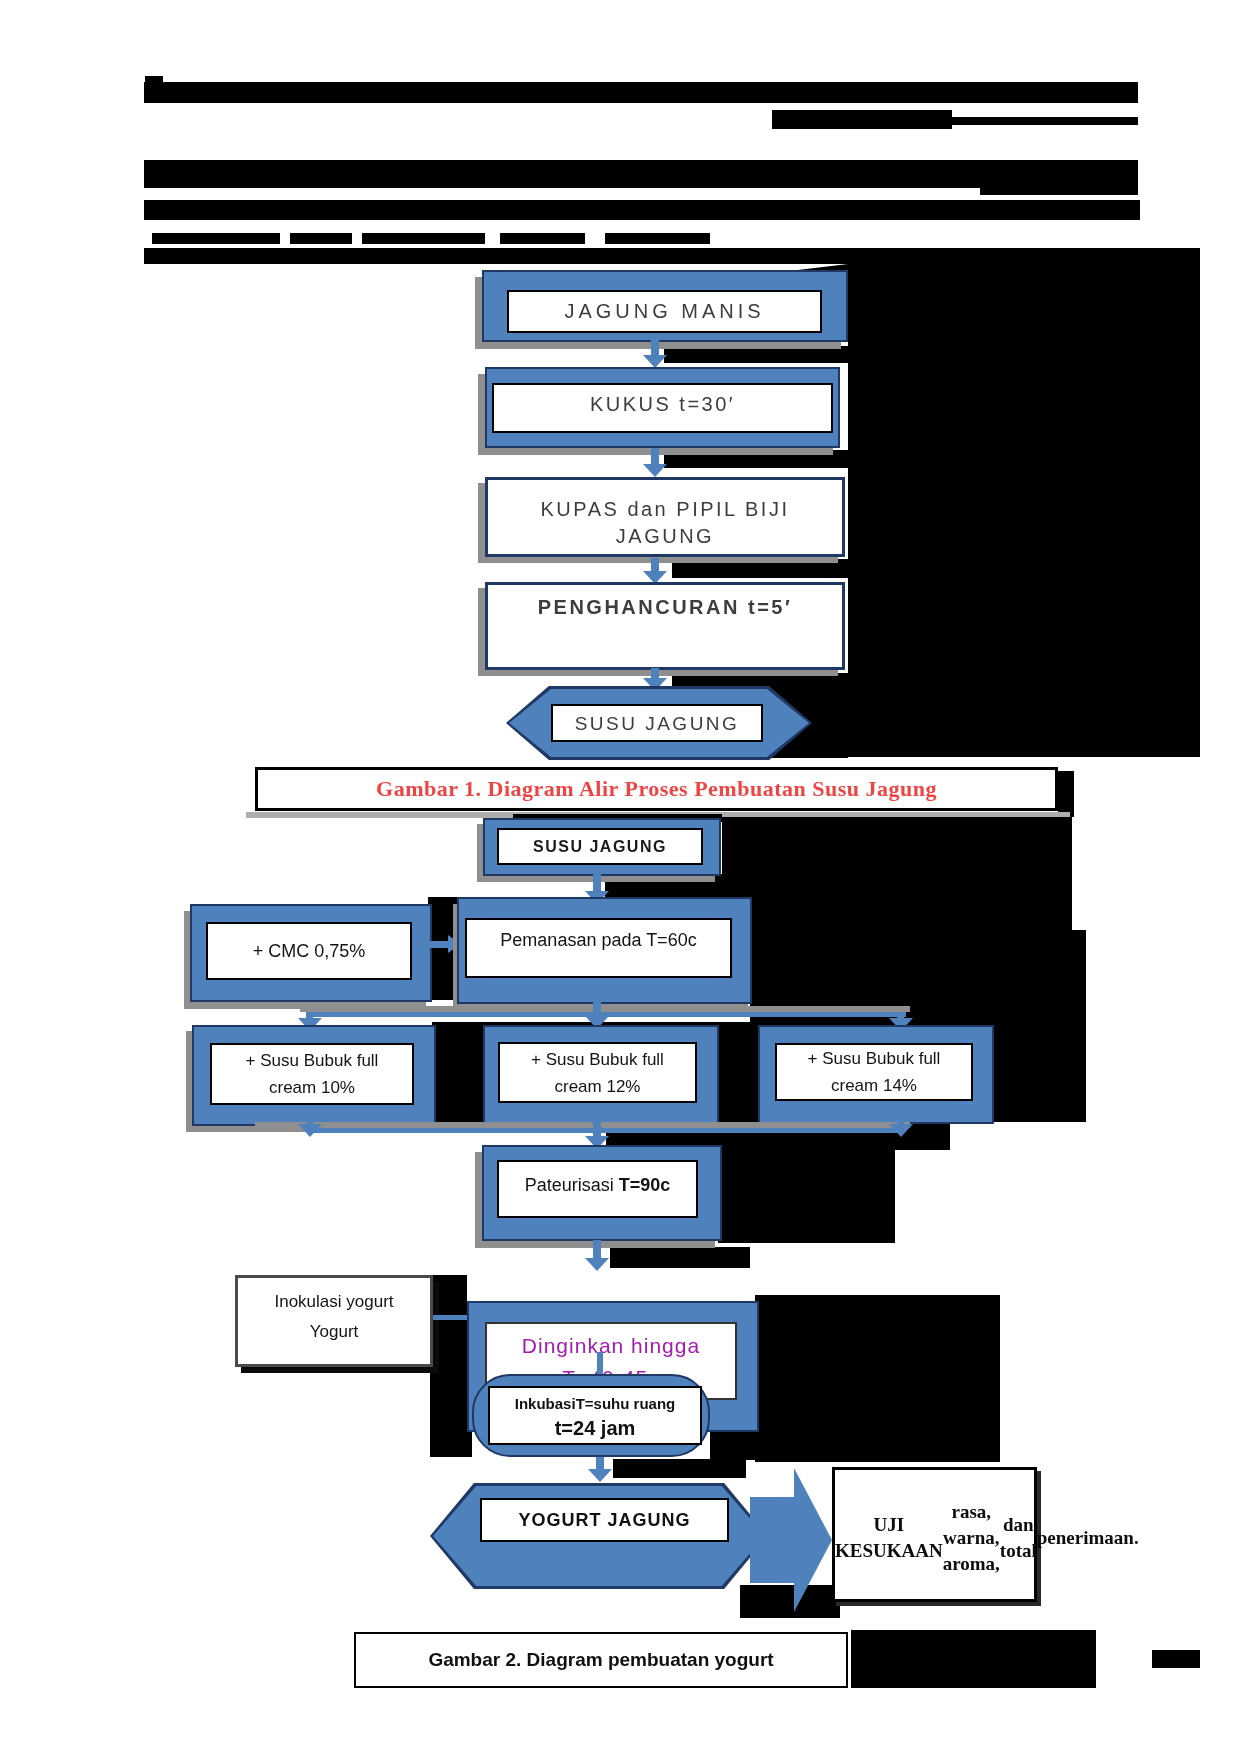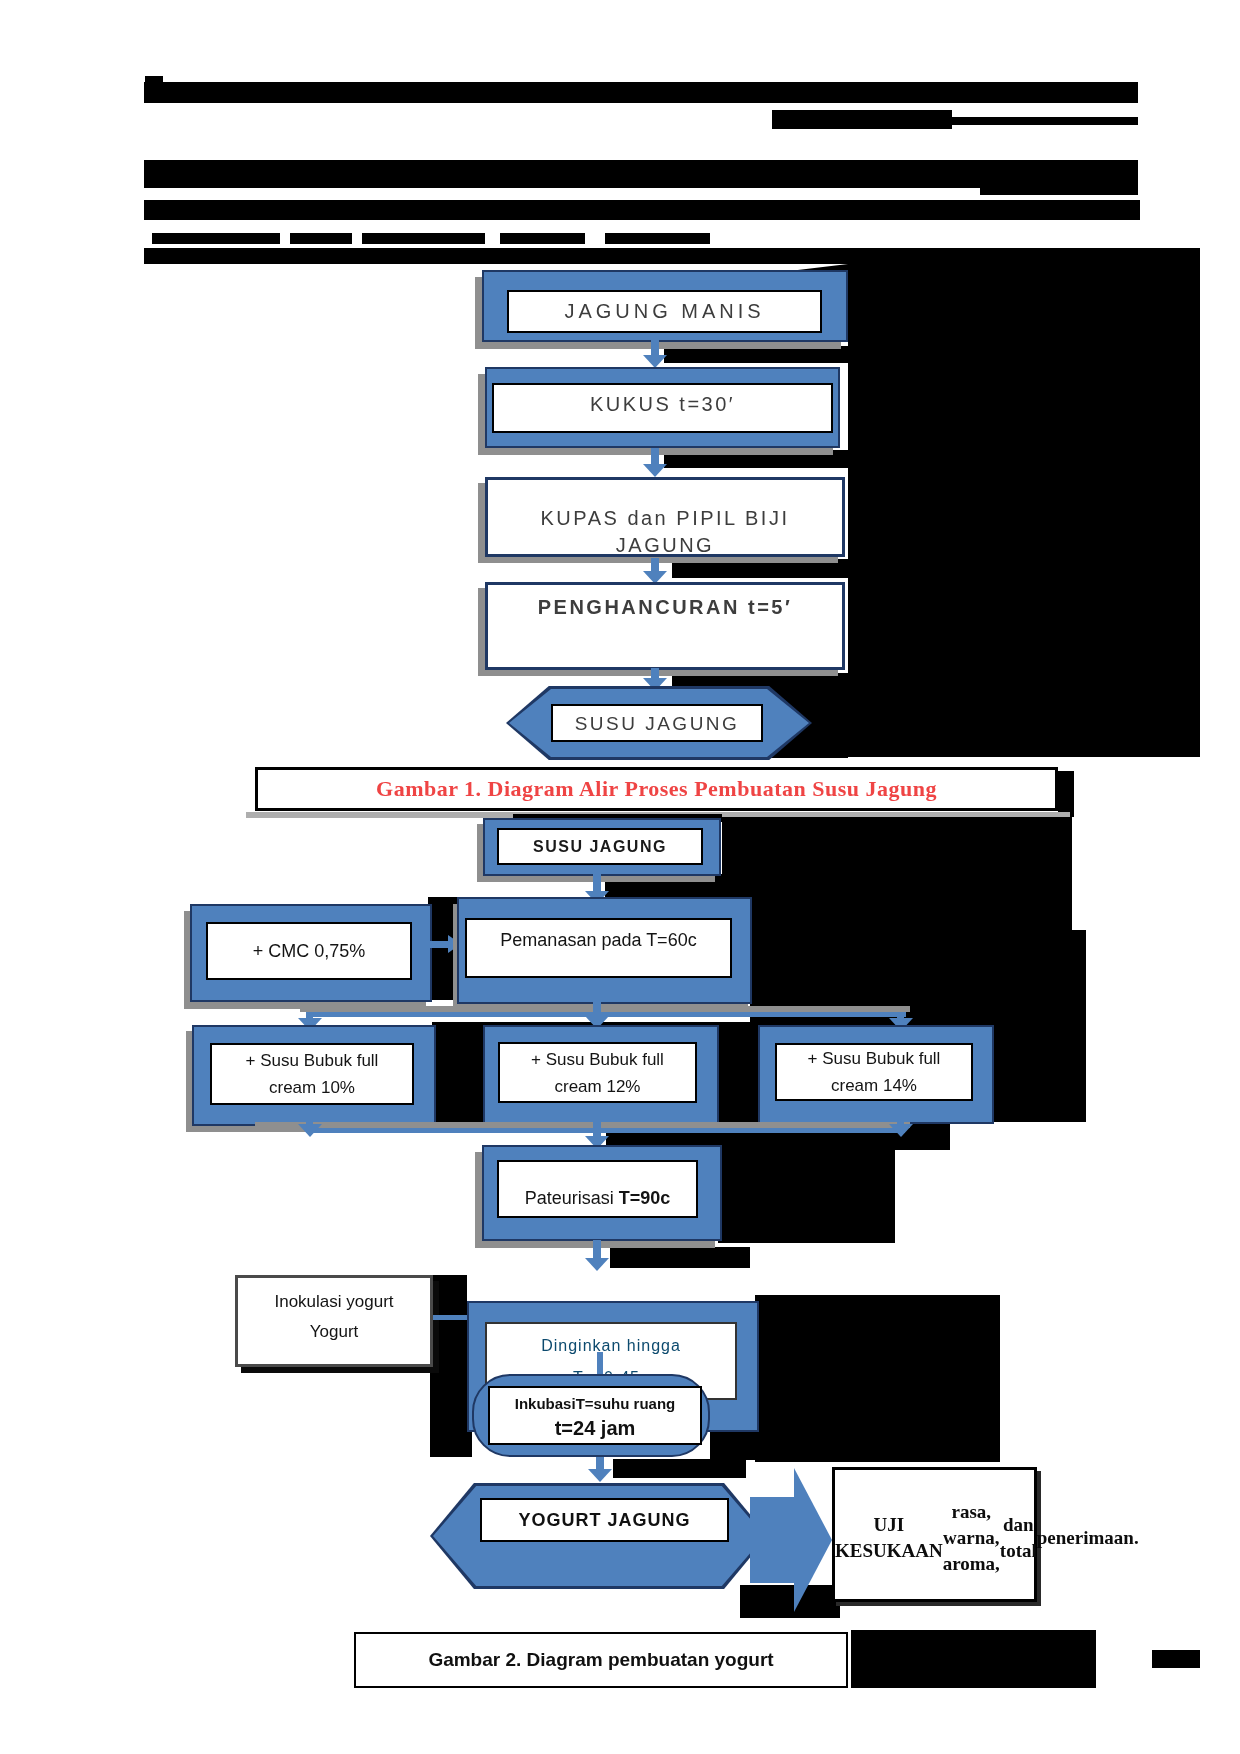--- a/index.html
+++ b/index.html
@@ -14,21 +14,21 @@
   .bxplain{position:absolute;background:#4f81bd;border:2px solid #1f3864;}
   
   .in{position:absolute;background:#fff;border:2px solid #000;display:flex;flex-direction:column;
       align-items:center;justify-content:center;text-align:center;box-sizing:border-box;}
   .in.top{justify-content:flex-start;}
   
   .ow{position:absolute;background:#fff;border:3px solid #1f3864;box-shadow:-7px 6px 0 #8f8f8f;
       display:flex;flex-direction:column;align-items:center;justify-content:flex-start;text-align:center;box-sizing:border-box;}
   .t1{font-size:20px;letter-spacing:2.5px;color:#3d3d3d;line-height:27px;}
   .t2{font-size:17px;color:#141414;line-height:27px;}
-  .t3{font-size:16px;color:#0c4a6e;letter-spacing:1px;line-height:32px;text-align:center;}
+  .t3{font-size:21px;color:#a21caf;letter-spacing:1px;line-height:32px;text-align:center;}
   .bold{font-weight:bold;}
   .hexO{position:absolute;background:#1f3864;clip-path:polygon(0 50%,14% 0,86% 0,100% 50%,86% 100%,14% 100%);}
   .hexI{position:absolute;background:#4f81bd;clip-path:polygon(0 50%,14% 0,86% 0,100% 50%,86% 100%,14% 100%);}
   .ad{position:absolute;width:0;height:0;border-left:12px solid transparent;border-right:12px solid transparent;border-top:13px solid #4f81bd;}
   .ar{position:absolute;width:0;height:0;border-top:9px solid transparent;border-bottom:9px solid transparent;border-left:13px solid #4f81bd;}
   .cap{position:absolute;background:#fff;border:3px solid #000;display:flex;align-items:center;justify-content:center;
        text-align:center;box-sizing:border-box;}
   .capt1{font-family:"Liberation Serif",serif;font-weight:bold;font-size:22px;color:#ef4444;letter-spacing:.5px;}
   .capt2{font-weight:bold;font-size:19px;color:#101010;}
   .serif{font-family:"Liberation Serif",serif;}
@@ -70,21 +70,21 @@
   <div class="ad" style="left:643px;top:355px;"></div>
 
   <div class="bx" style="left:485px;top:367px;width:351px;height:77px;"></div>
   <div class="in top" style="left:492px;top:383px;width:341px;height:50px;padding-top:6px;">
     <span class="t1">KUKUS t=30′</span>
   </div>
 
   <div class="blu" style="left:651px;top:448px;width:8px;height:18px;"></div>
   <div class="ad" style="left:643px;top:464px;"></div>
 
-  <div class="ow" style="left:485px;top:477px;width:360px;height:80px;padding-top:25px;">
+  <div class="ow" style="left:485px;top:477px;width:360px;height:80px;padding-top:16px;">
     <span class="t1">KUPAS dan PIPIL BIJI</span>
     <span class="t1">JAGUNG</span>
   </div>
 
   <div class="blu" style="left:651px;top:558px;width:8px;height:14px;"></div>
   <div class="ad" style="left:643px;top:571px;"></div>
 
   <div class="ow" style="left:485px;top:582px;width:360px;height:88px;padding-top:9px;font-weight:bold;">
     <span class="t1">PENGHANCURAN t=5′</span>
   </div>
@@ -171,21 +171,21 @@
   <div class="blu" style="left:306px;top:1118px;width:7px;height:8px;"></div>
   <div class="ad" style="left:298px;top:1124px;"></div>
   <div class="blu" style="left:593px;top:1118px;width:8px;height:10px;"></div>
   <div class="blu" style="left:897px;top:1118px;width:7px;height:8px;"></div>
   <div class="ad" style="left:889px;top:1124px;"></div>
   <div class="blu" style="left:593px;top:1128px;width:8px;height:9px;"></div>
   <div class="ad" style="left:585px;top:1136px;"></div>
 
   <div class="bxplain" style="left:482px;top:1145px;width:236px;height:92px;box-shadow:-7px 7px 0 #8f8f8f;"></div>
   <div class="in top" style="left:497px;top:1160px;width:201px;height:58px;padding-top:10px;">
-    <span class="t2" style="font-size:18px;margin-top:13px;">
+    <span class="t2" style="font-size:18px;">
       <span>Pateurisasi </span><span class="bold">T=90c</span>
     </span>
   </div>
   <div class="blu" style="left:593px;top:1240px;width:8px;height:20px;"></div>
   <div class="ad" style="left:585px;top:1258px;"></div>
 
   <div class="abs" style="left:235px;top:1275px;width:198px;height:92px;background:#fff;border:3px solid #4a4a4a;box-shadow:6px 6px 0 #0a0a0a;
               display:flex;flex-direction:column;align-items:center;justify-content:flex-start;padding-top:9px;box-sizing:border-box;text-align:center;">
     <span class="t2" style="line-height:30px;">Inokulasi yogurt</span>
     <span class="t2" style="line-height:30px;">Yogurt</span>

